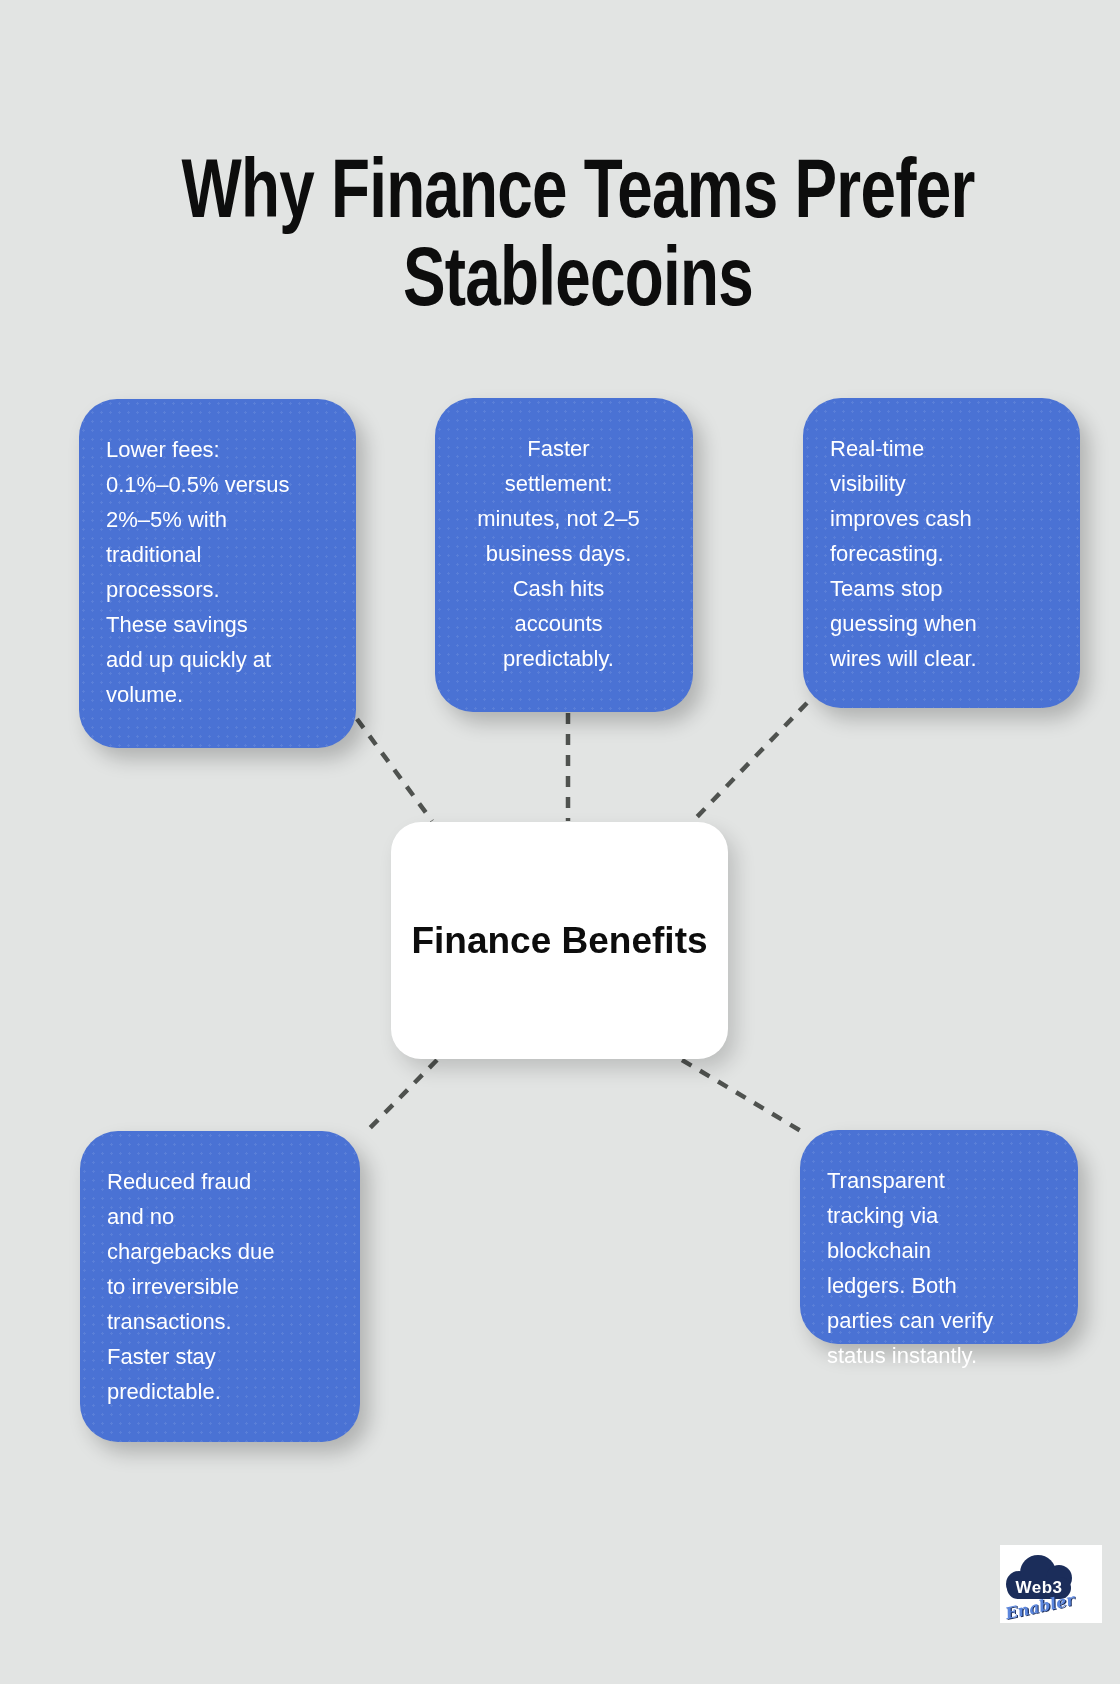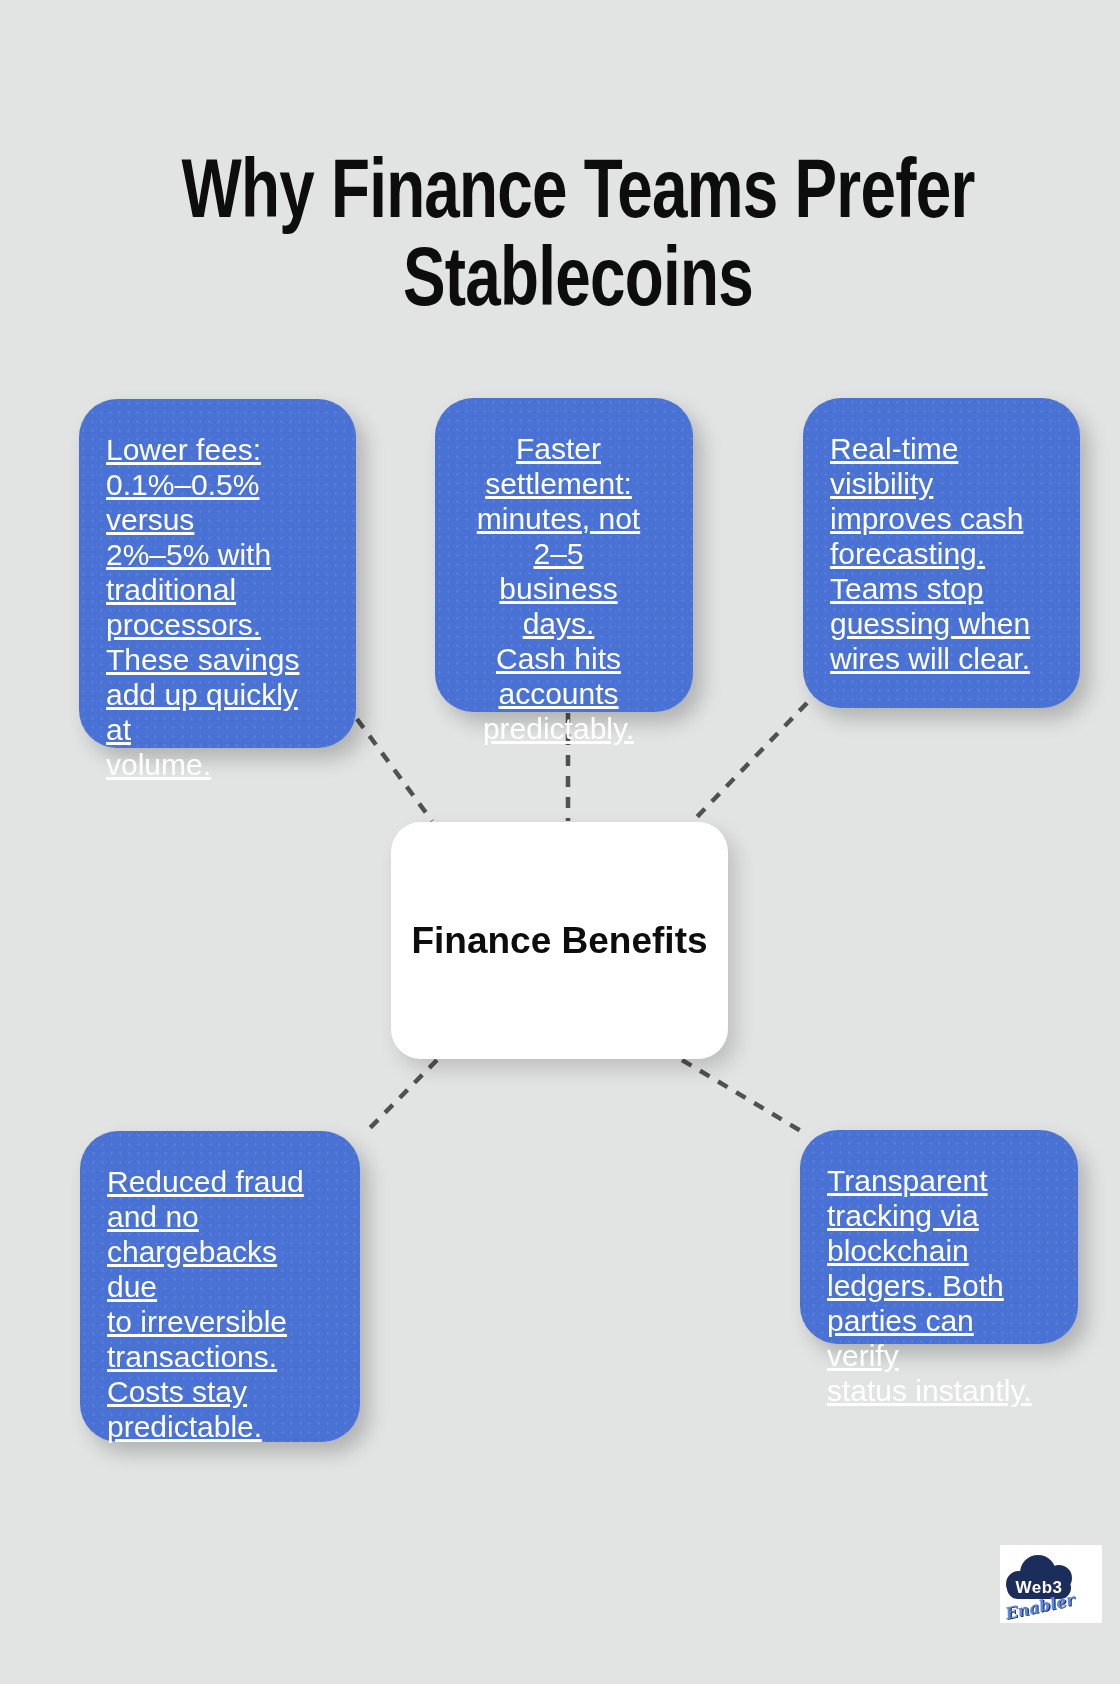--- a/index.html
+++ b/index.html
@@ -16,26 +16,25 @@
   }
   .title{
     position:absolute;top:88px;left:0;width:1120px;text-align:center;
     font-size:84px;line-height:88px;font-weight:bold;letter-spacing:-1px;
     color:var(--title-color);white-space:pre-line;
     transform:scaleX(0.76);transform-origin:50% 0;
   }
   .node{
     position:absolute;box-sizing:border-box;border-radius:38px;
     background-color:var(--node-fill);color:var(--node-text);
-    font-size:30px;line-height:35px;padding:33px 38px 0 27px;
+    font-size:22px;line-height:35px;padding:33px 38px 0 27px;
     white-space:pre-line;
     background-image:radial-gradient(rgba(255,255,255,0.09) 1.2px,transparent 1.2px);
     background-size:9px 9px;
     box-shadow:9px 11px 20px rgba(0,0,0,0.22);
-    text-decoration:underline;
   }
   #node-lower-fees{left:61px;top:399px;width:277px;height:349px;}
   #node-faster-settlement{left:417px;top:398px;width:258px;height:314px;text-align:center;}
   #node-real-time{left:785px;top:398px;width:277px;height:310px;}
   #node-reduced-fraud{left:62px;top:1131px;width:280px;height:311px;}
   #node-transparent{left:782px;top:1130px;width:278px;height:214px;}
   .center-node{
     position:absolute;left:373px;top:822px;width:337px;height:237px;
     background:var(--center-fill);border-radius:30px;
     display:flex;align-items:center;justify-content:center;
@@ -98,21 +97,21 @@
 improves cash
 forecasting.
 Teams stop
 guessing when
 wires will clear.</div>
   <div class="node" id="node-reduced-fraud">Reduced fraud
 and no
 chargebacks due
 to irreversible
 transactions.
-Costs stay
+Faster stay
 predictable.</div>
   <div class="node" id="node-transparent">Transparent
 tracking via
 blockchain
 ledgers. Both
 parties can verify
 status instantly.</div>
 
   <div class="center-node">
     <span class="center-label">Finance Benefits</span>

